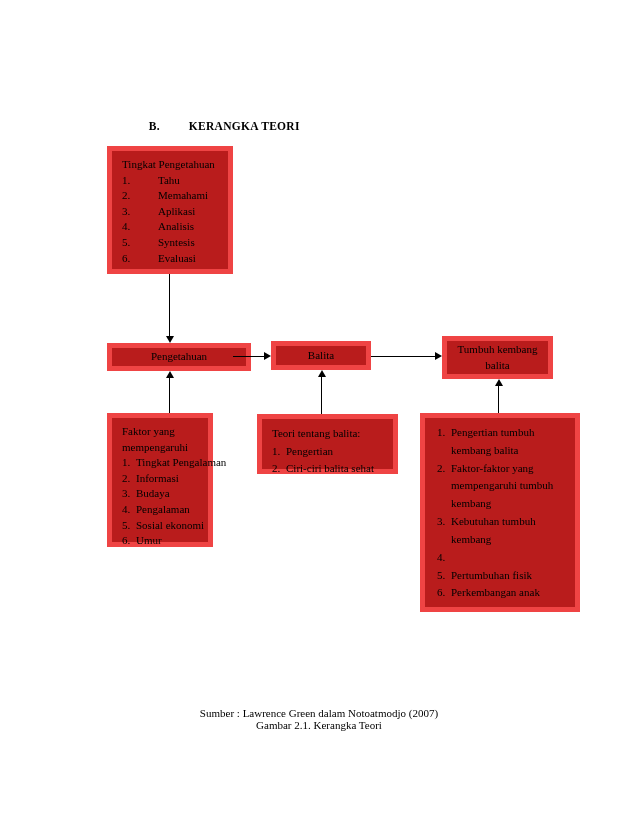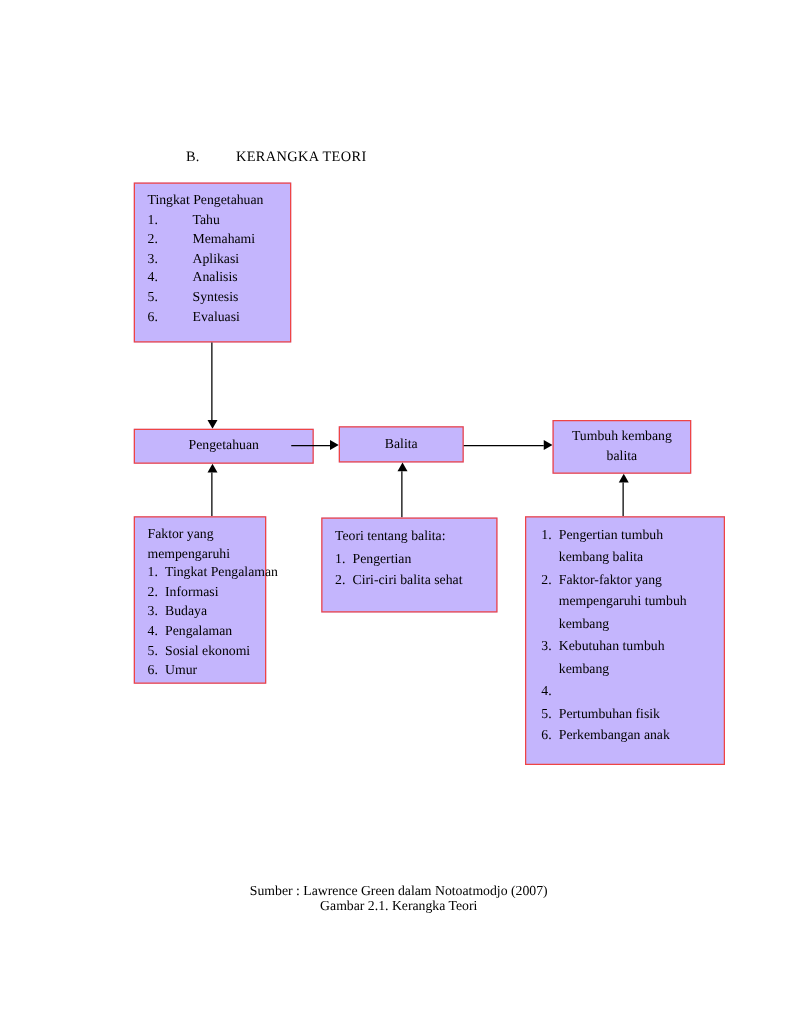--- a/index.html
+++ b/index.html
@@ -20,35 +20,35 @@
     position: absolute;
     inset: 0;
   }
 
   
   .heading {
     position: absolute;
     left: 136px;
     top: 108px;
     font-size: 11.5px;
-    font-weight: normal;
+    font-weight: bold;
     letter-spacing: 0.3px;
     white-space: pre;
   }
   .heading .letter {
     display: inline-block;
     width: 40px;
   }
 
   
   .box {
     position: absolute;
-    border: 1px solid #ef4444;
+    border: 5px solid #ef4444;
     box-sizing: border-box;
-    background: #c4b5fd;
+    background: #b91c1c;
     font-size: 11px;
     line-height: 1.42;
   }
   .box.center {
     display: flex;
     align-items: center;
     justify-content: center;
     text-align: center;
   }
   .box .pad {
@@ -75,21 +75,21 @@
   .title-line {
     white-space: nowrap;
   }
 
   
   #box-tingkat-pengetahuan { left: 107px; top: 146px; width: 126px; height: 128px; }
   #box-pengetahuan         { left: 107px; top: 343px; width: 144px; height: 28px; }
   #box-balita              { left: 271px; top: 341px; width: 100px; height: 29px; }
   #box-tumbuh-kembang      { left: 442px; top: 336px; width: 111px; height: 43px; }
   #box-faktor              { left: 107px; top: 413px; width: 106px; height: 134px; }
-  #box-teori-balita        { left: 257px; top: 414px; width: 141px; height: 76px; }
+  #box-teori-balita        { left: 257px; top: 414px; width: 141px; height: 60px; }
   #box-tumbuh-kembang-list { left: 420px; top: 413px; width: 160px; height: 199px; }
 
   
   .vline {
     position: absolute;
     width: 1px;
     background: #000000;
   }
   .hline {
     position: absolute;

